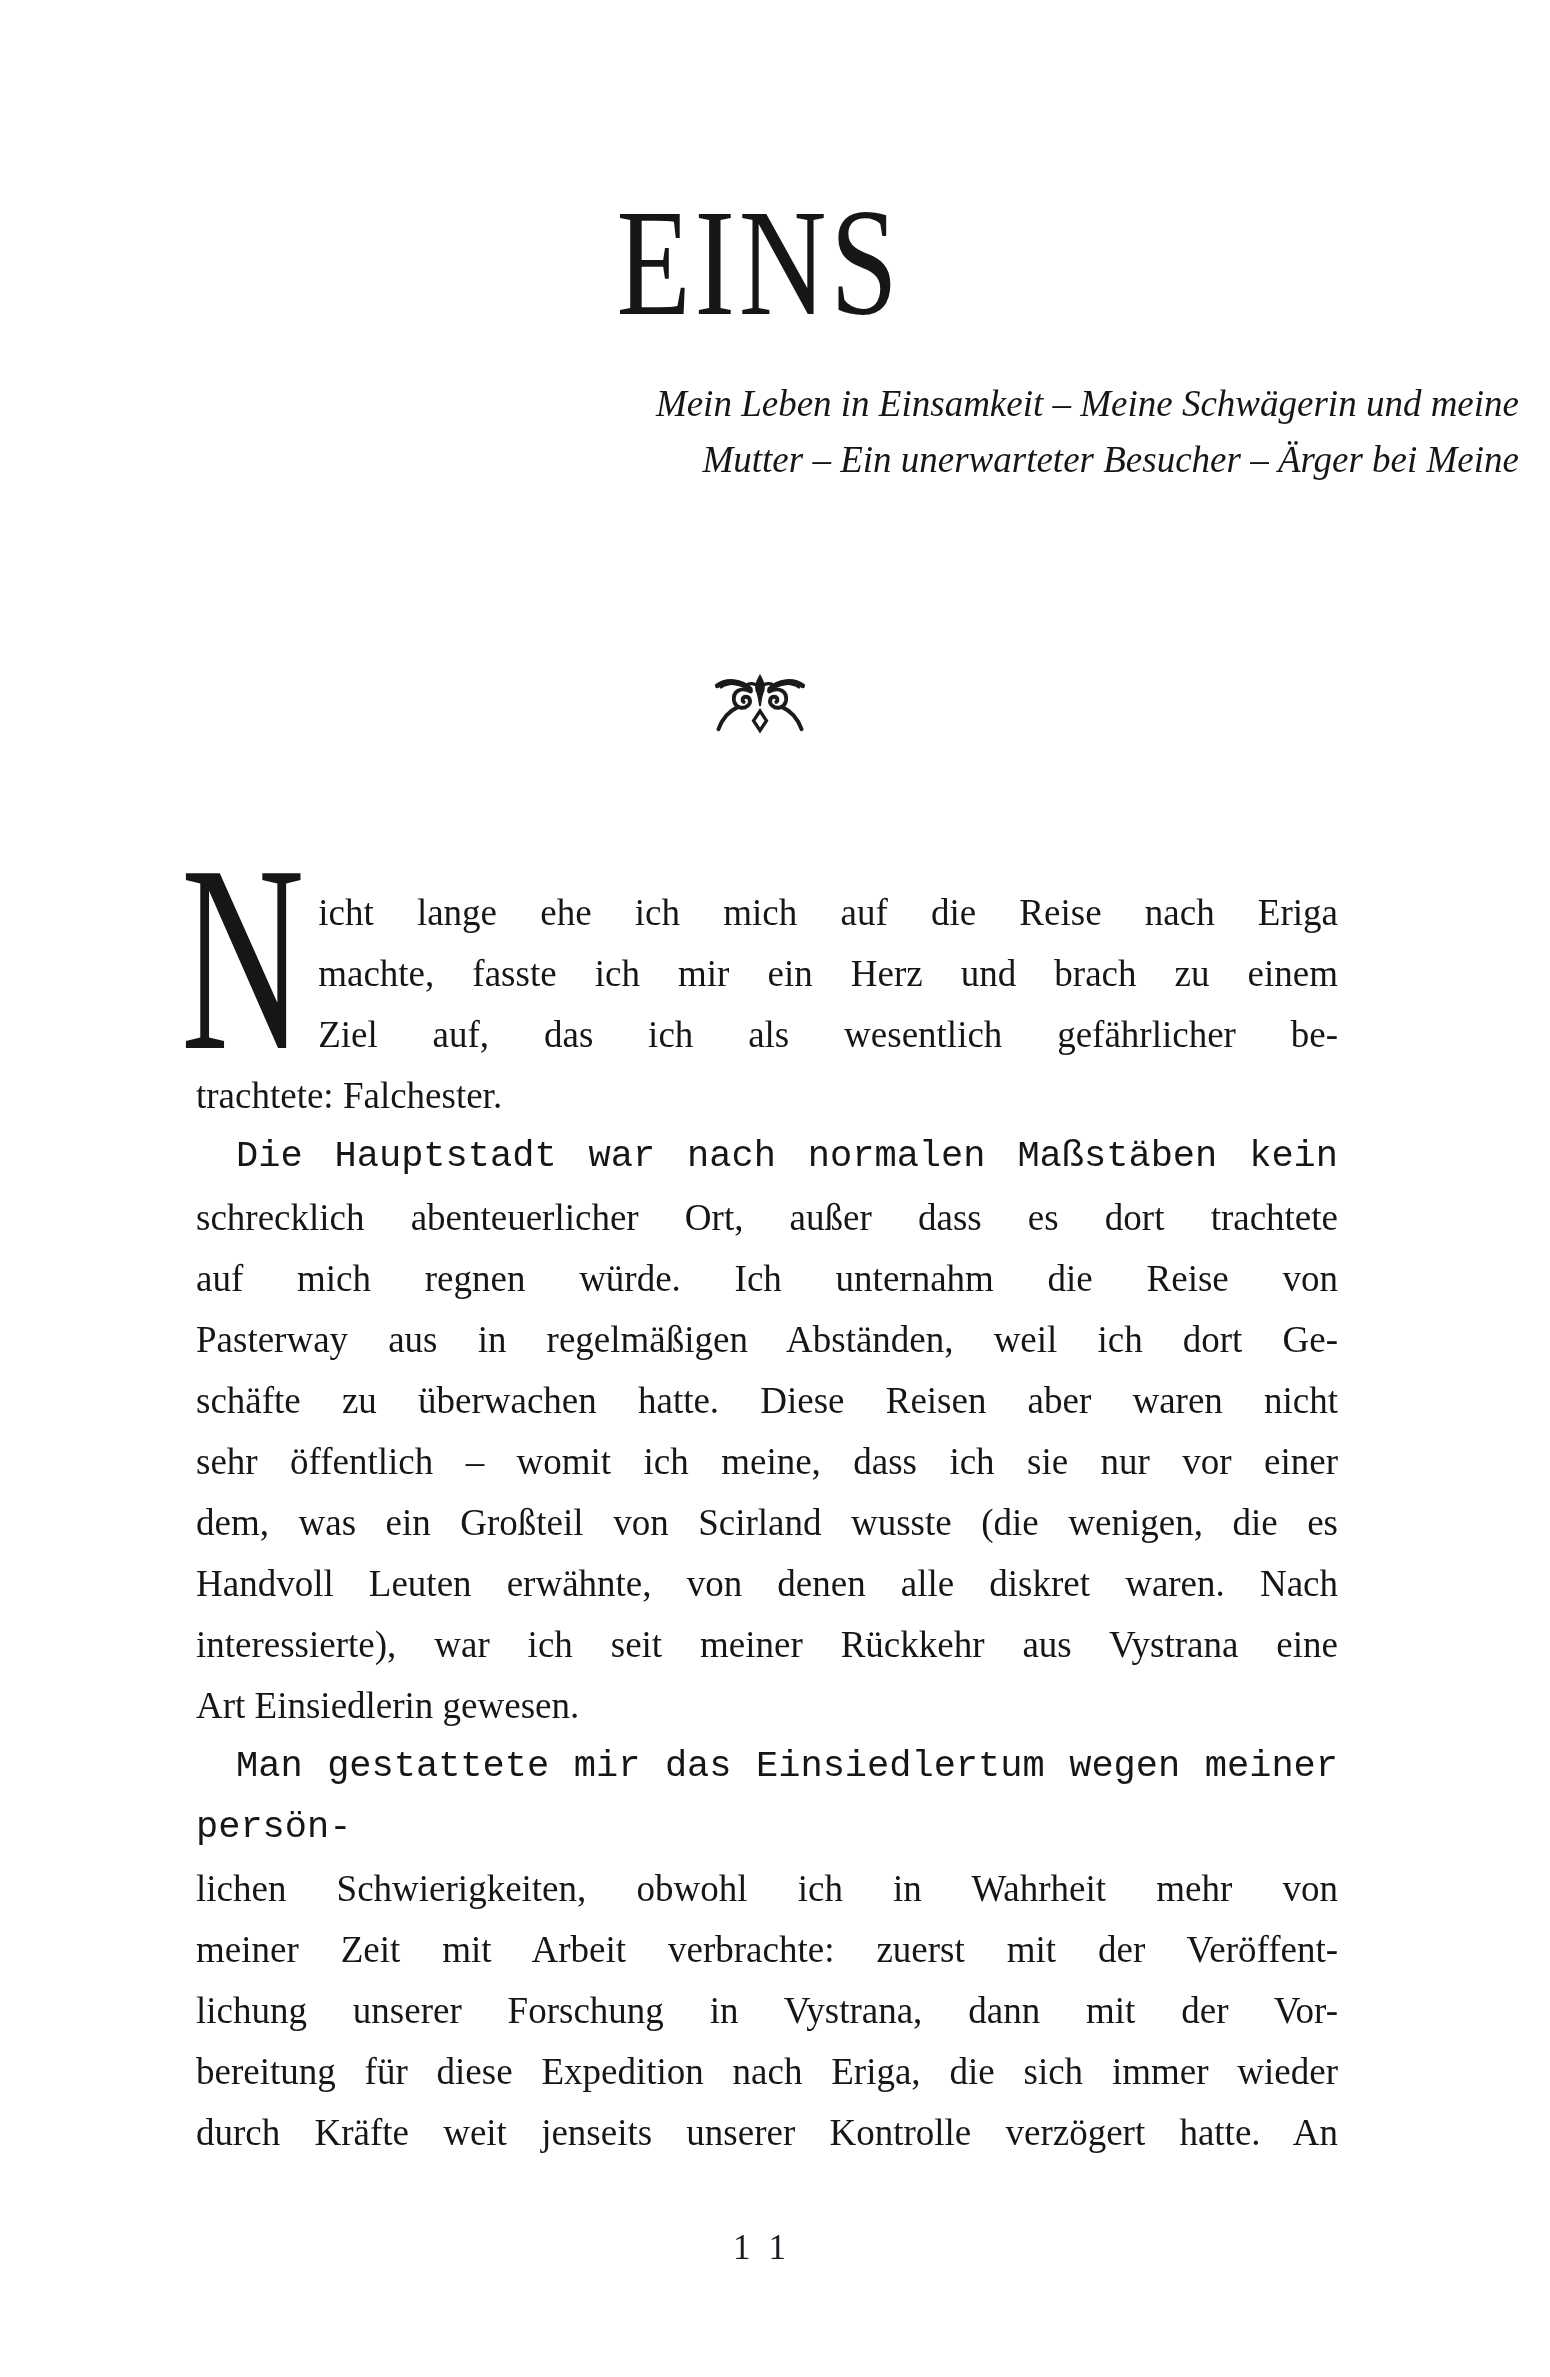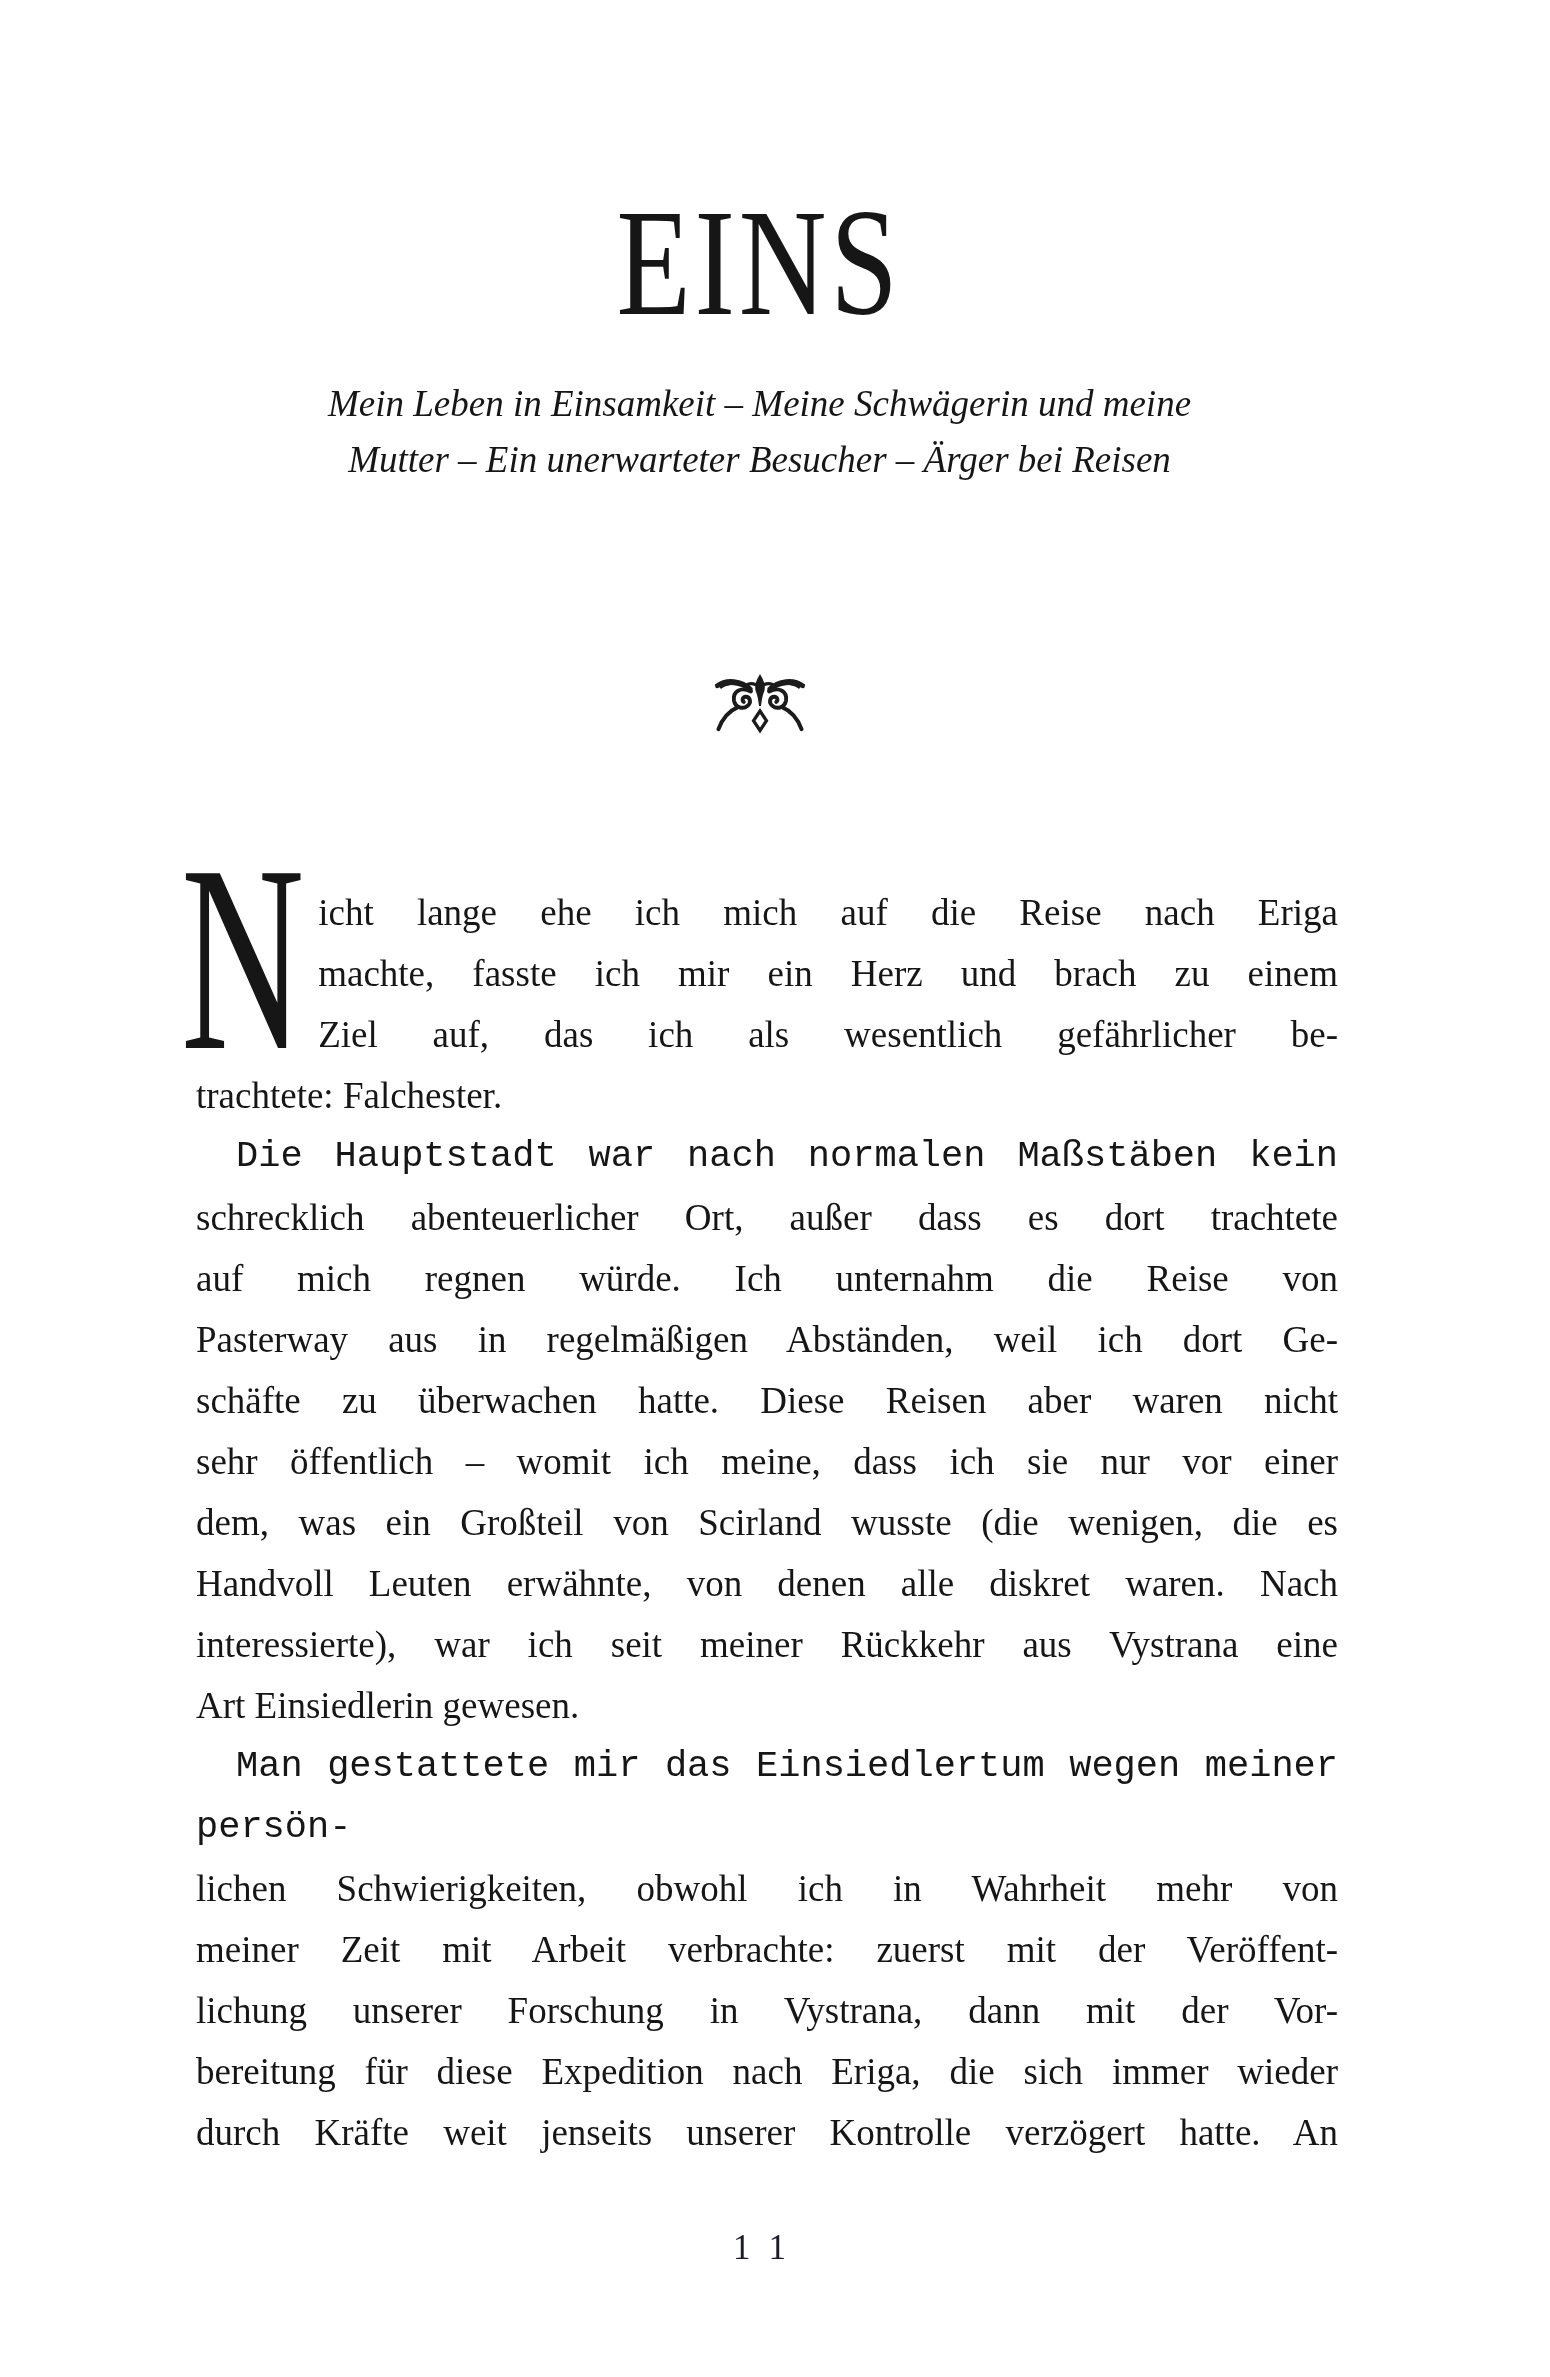--- a/index.html
+++ b/index.html
@@ -23,21 +23,21 @@
     white-space: nowrap;
   }
   .chapter-title .squeeze {
     display: inline-block;
     transform: scaleX(0.80);
     transform-origin: 50% 50%;
     letter-spacing: 0.03em;
   }
   .subtitle {
     margin-top: 37px;
-    text-align: center;
+    text-align: right;
     font-style: italic;
     font-size: 37px;
     line-height: 56px;
   }
   .ornament {
     margin-top: 184px;
     text-align: center;
     height: 65px;
   }
   .ornament svg { height: 65px; width: auto; }
@@ -84,21 +84,21 @@
 <body>
 
 <div class="page">
 
   <h1 class="chapter-title">
     <span class="squeeze">EINS</span>
   </h1>
 
   <div class="subtitle">
     <div class="subtitle-line">Mein Leben in Einsamkeit – Meine Schwägerin und meine</div>
-    <div class="subtitle-line">Mutter – Ein unerwarteter Besucher – Ärger bei Reisen</div>
+    <div class="subtitle-line">Mutter – Ein unerwarteter Besucher – Ärger bei Meine</div>
   </div>
 
   <div class="ornament">
     <svg viewBox="0 0 160 100" xmlns="http://www.w3.org/2000/svg" fill="none" stroke="#1b1b1b" stroke-width="7" stroke-linecap="round">
 
       <path d="M12,20 C28,8 52,10 68,26 C52,16 32,16 20,24" fill="#1b1b1b" stroke-width="3"></path>
       <path d="M14,22 C30,14 50,16 66,28" stroke-width="6"></path>
 
       <path d="M148,20 C132,8 108,10 92,26 C108,16 128,16 140,24" fill="#1b1b1b" stroke-width="3"></path>
       <path d="M146,22 C130,14 110,16 94,28" stroke-width="6"></path>

